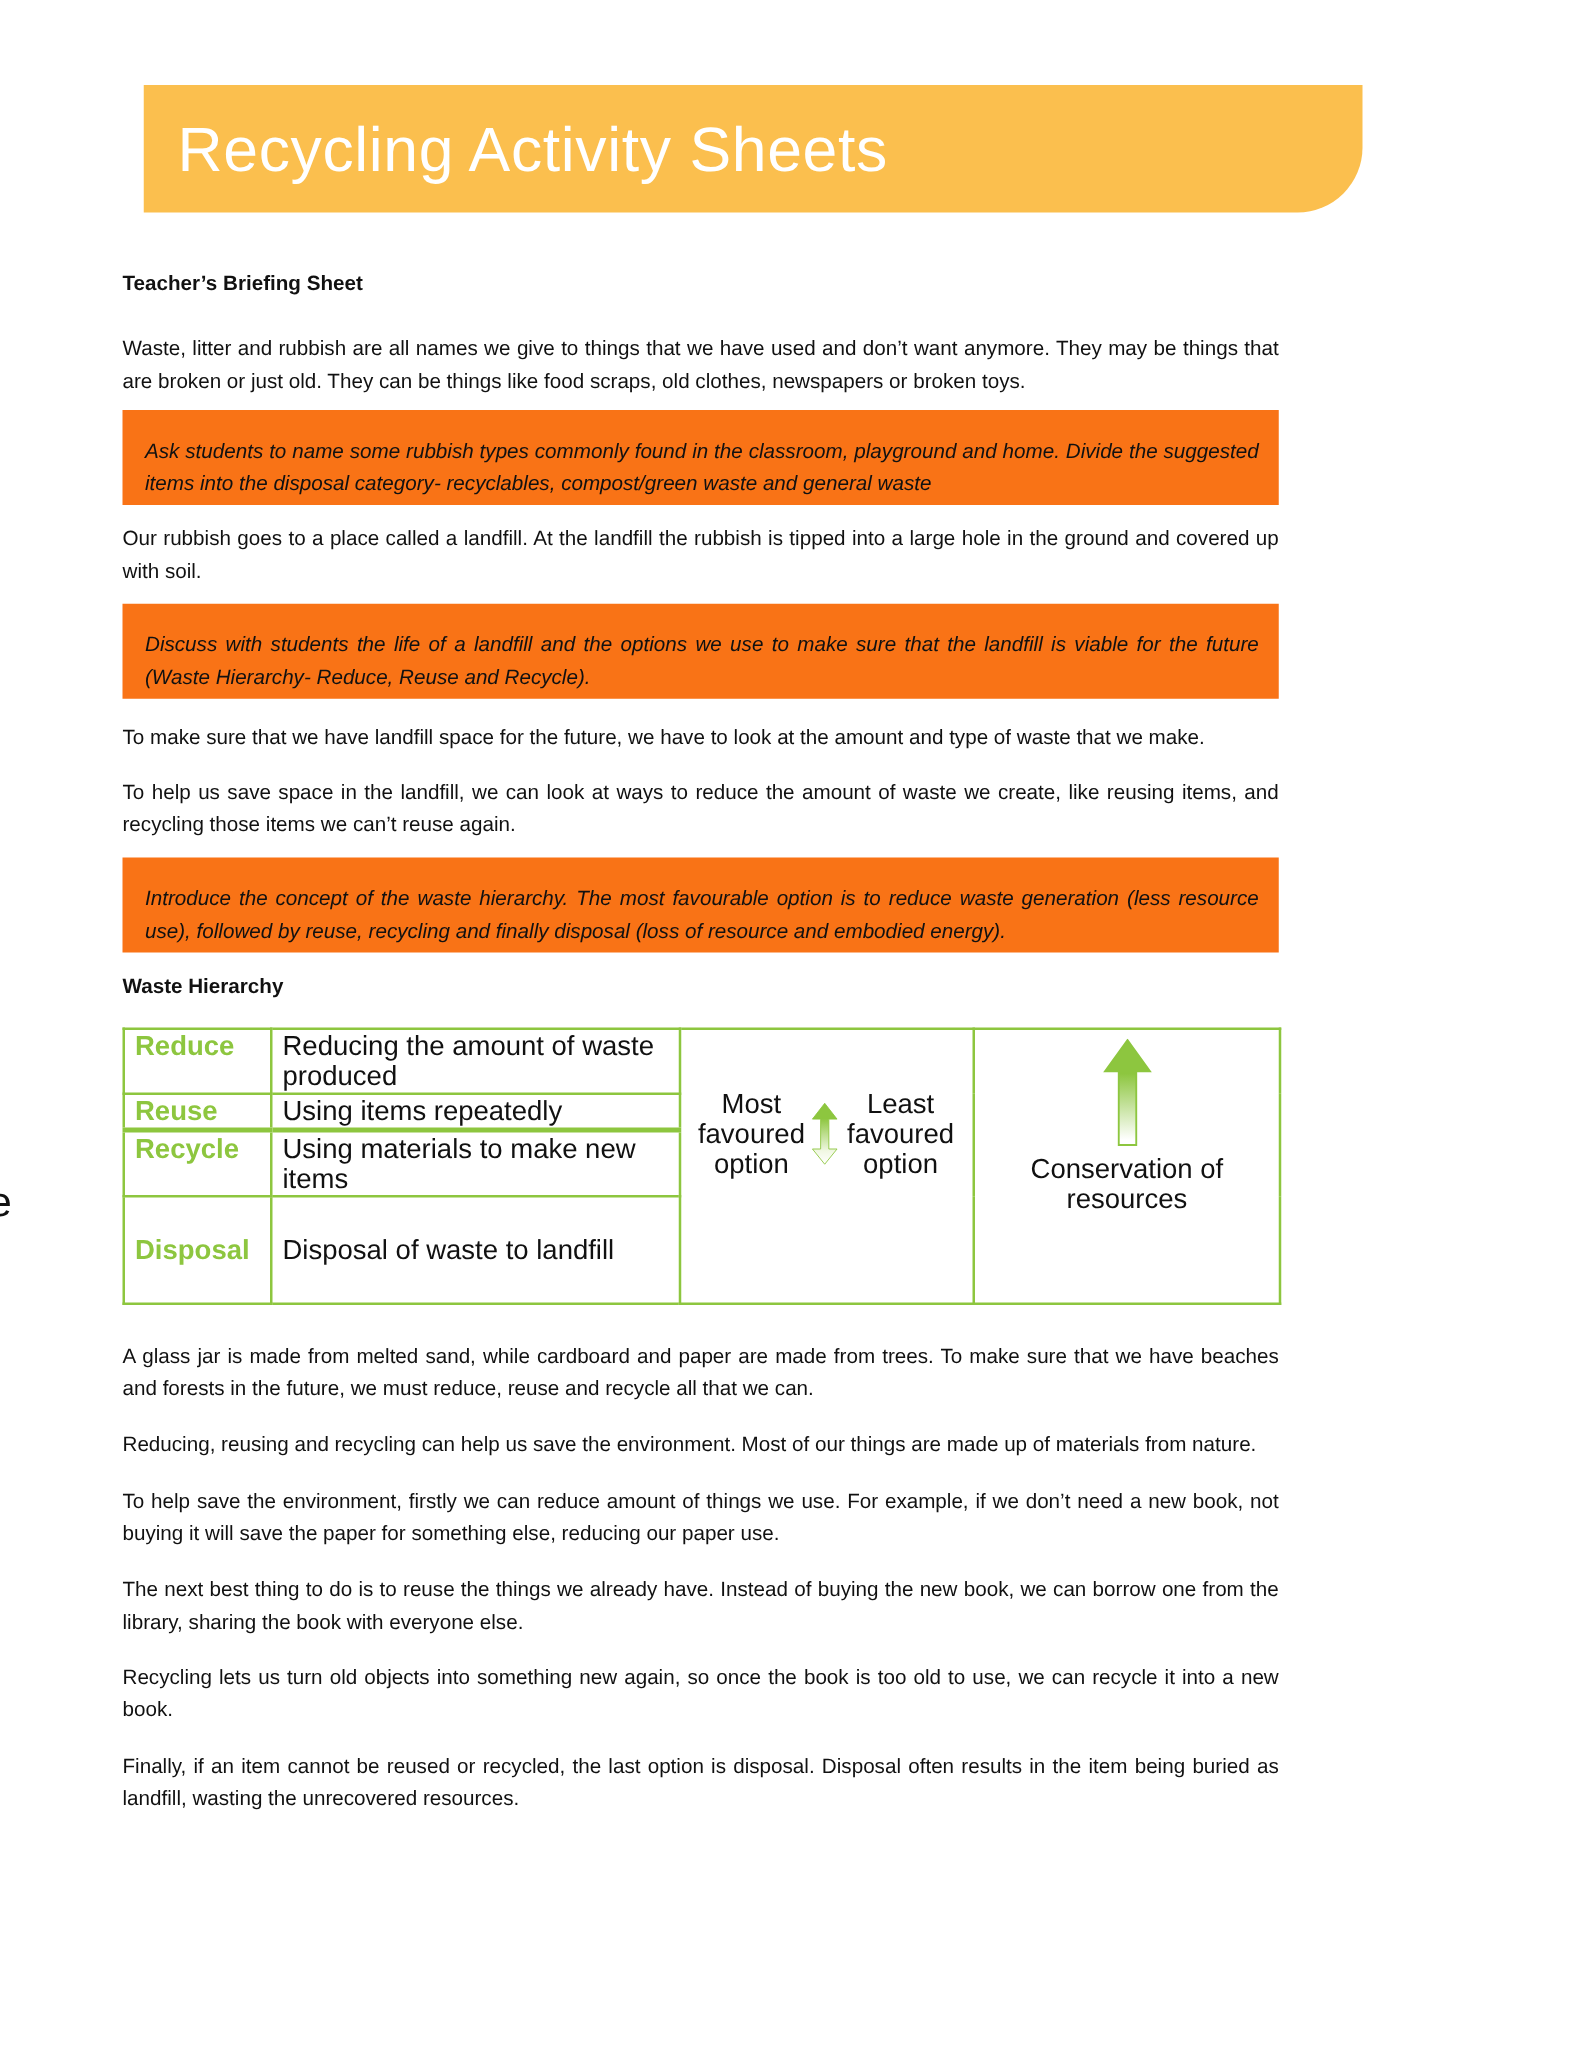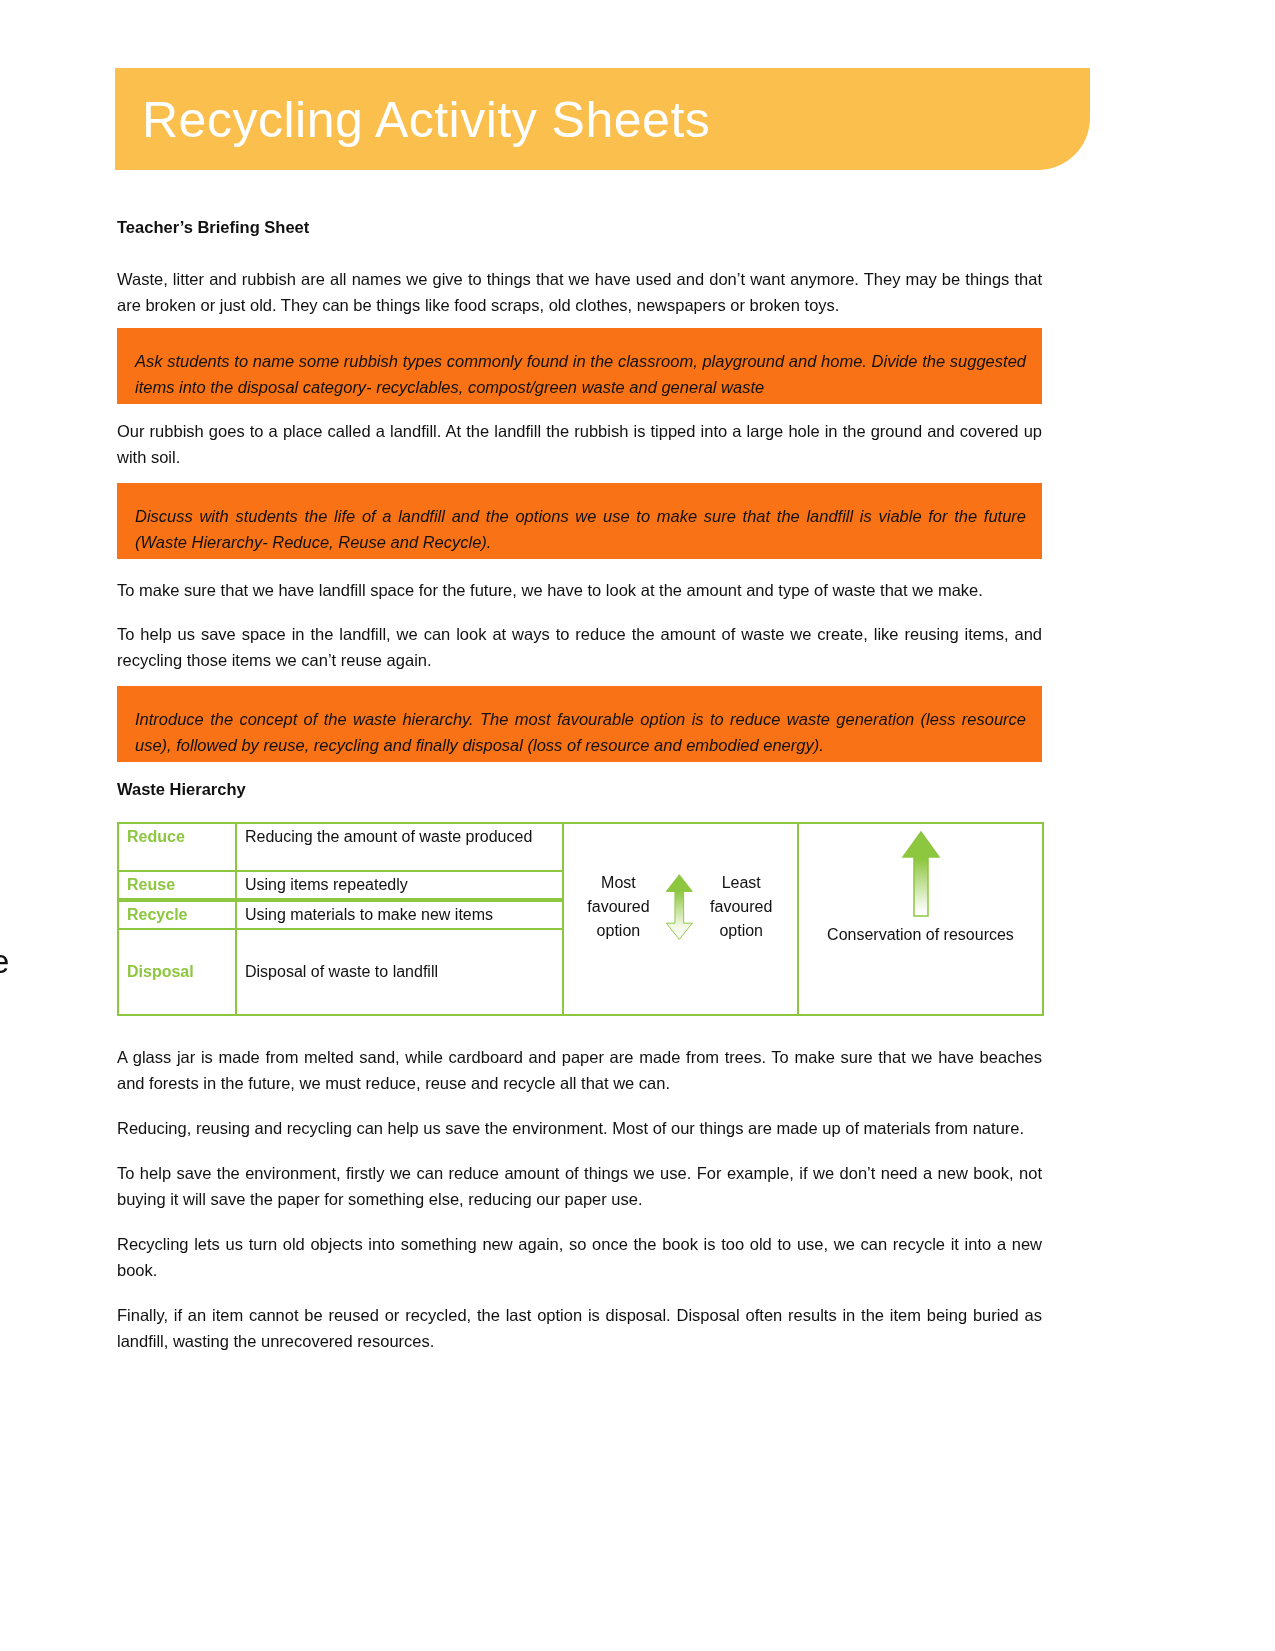--- a/index.html
+++ b/index.html
@@ -14,37 +14,37 @@
   .banner {
     position:absolute; left:115px; top:68px; width:975px; height:102px;
     background:#FBBF4E; border-radius:0 0 52px 0;
   }
   .banner .title {
     color:#ffffff; font-size:50px; font-weight:400; letter-spacing:0.5px;
     padding:23px 0 0 27px; white-space:nowrap;
   }
 
   
-  .content { position:absolute; left:117px; top:214px; width:925px; }
+  .content { position:absolute; left:98px; top:214px; width:925px; }
 
   .h2 { font-size:16.5px; font-weight:700; line-height:26px; }
   .para { font-size:16.5px; line-height:26px; text-align:justify; }
   .note {
     background:#f97316; font-size:16.5px; line-height:26px; font-style:italic;
     text-align:justify; padding:20px 16px 4px 18px;
   }
 
   .mb26{margin-bottom:26px;} .mb20{margin-bottom:20px;} .mb19{margin-bottom:19px;}
   .mb18{margin-bottom:18px;} .mb14{margin-bottom:14px;} .mb13{margin-bottom:13px;}
   .mb10{margin-bottom:10px;} .mb28{margin-bottom:28px;}
 
   
   table.hier { border-collapse:collapse; width:925px; table-layout:fixed; }
   table.hier td {
-    border:2px solid #8DC63F; font-size:16px; line-height:24px;
+    border:2px solid #8DC63F; font-size:22px; line-height:24px;
     padding:1px 8px; vertical-align:top;
   }
   col.c1{width:118px;} col.c2{width:327px;} col.c3{width:235px;} col.c4{width:245px;}
   tr.r1 td{height:48px;} tr.r2 td{height:26px;} tr.r3 td{height:26px;} tr.r4 td{height:86px;}
   tr.r3 td.lbl, tr.r3 td.dsc { border-top-width:4px; }
   td.lbl { color:#8DC63F; font-weight:700; }
   td.dsc { color:#111111; }
   tr.r4 td.lbl, tr.r4 td.dsc { vertical-align:middle; }
   td.span-cell { padding:2px 4px; vertical-align:top; }
   .mid-inner {
@@ -149,17 +149,18 @@
         <tr class="r4">
           <td class="lbl">Disposal</td>
           <td class="dsc">Disposal of waste to landfill</td>
         </tr>
       </tbody>
     </table>
 
     <p class="para mb19">A glass jar is made from melted sand, while cardboard and paper are made from trees. To make sure that we have beaches and forests in the future, we must reduce, reuse and recycle all that we can.</p>
     <p class="para mb19">Reducing, reusing and recycling can help us save the environment. Most of our things are made up of materials from nature.</p>
     <p class="para mb19">To help save the environment, firstly we can reduce amount of things we use. For example, if we don’t need a new book, not buying it will save the paper for something else, reducing our paper use.</p>
+    <p class="para mb18">The next best thing to do is to reuse the things we already have. Instead of buying the new book, we can borrow one from the library, sharing the book with everyone else.</p>
     <p class="para mb19">Recycling lets us turn old objects into something new again, so once the book is too old to use, we can recycle it into a new book.</p>
     <p class="para">Finally, if an item cannot be reused or recycled, the last option is disposal. Disposal often results in the item being buried as landfill, wasting the unrecovered resources.</p>
 
   </div>
 </div>
 
 </body></html>

